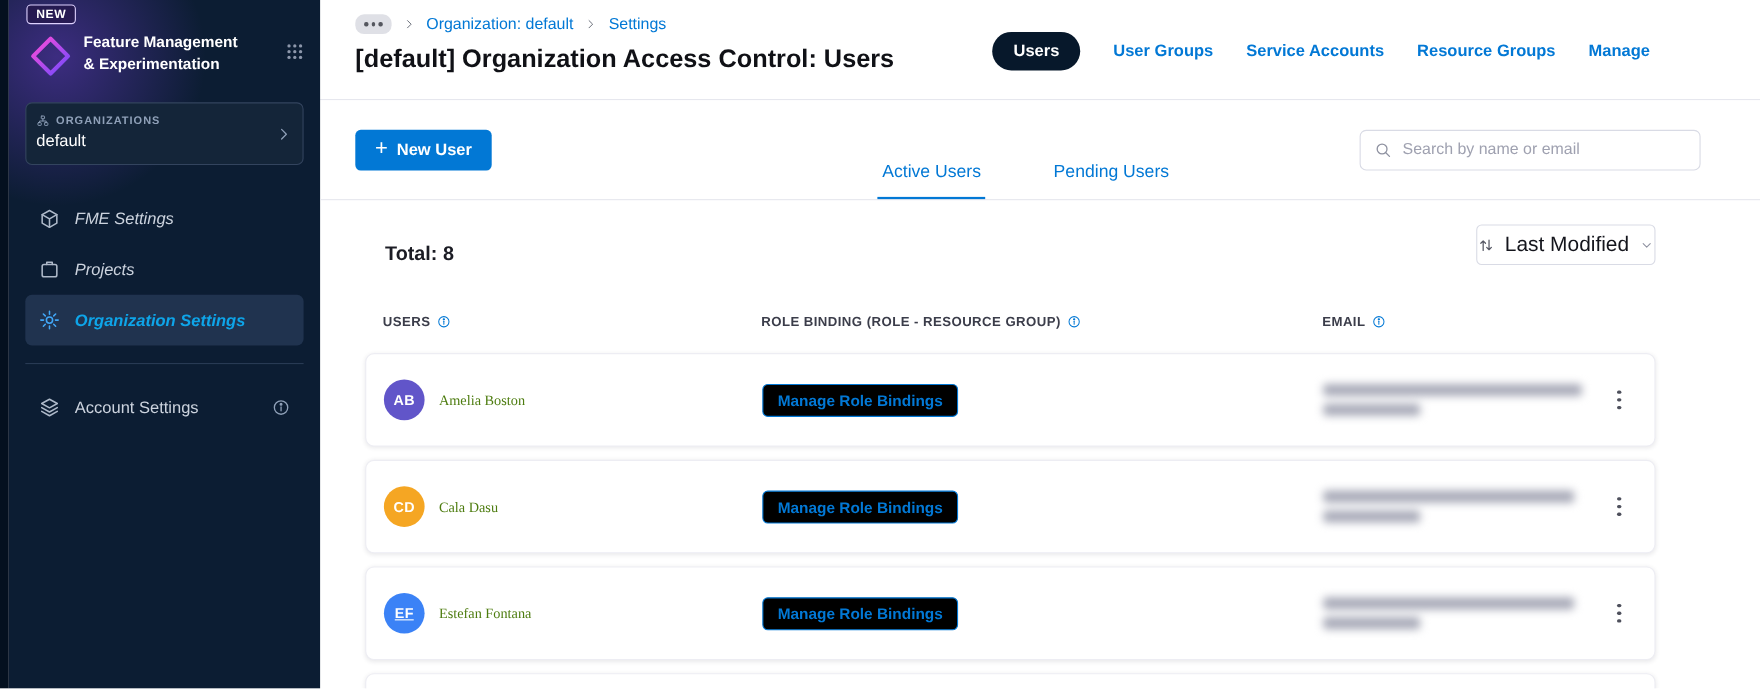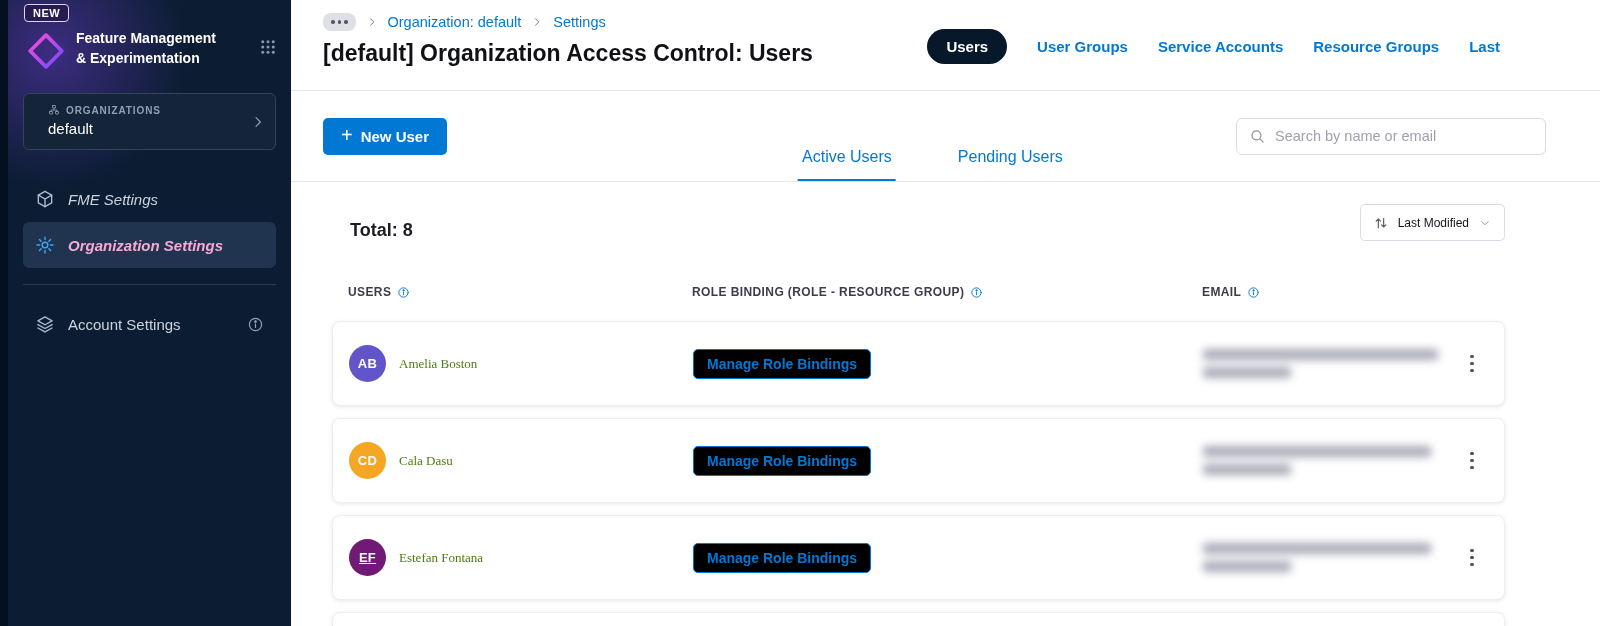--- a/index.html
+++ b/index.html
@@ -26,34 +26,34 @@
     color: #fff; background: rgba(32,16,64,.55); border: 1px solid #ded2ff; border-radius: 4px;
   }
   .brand-row { display: flex; align-items: flex-start; gap: 10px; padding: 6px 14px 0 18px; }
   .logo { width: 40px; height: 40px; flex: none; margin-top: 3px; }
   .brand-title { font-size: 14px; font-weight: 700; color: #fff; line-height: 1.45; width: 148px; }
   .apps-icon { margin-left: auto; margin-top: 10px; color: #8d97ab; cursor: pointer; }
 
   .org-box {
     margin: 22px 15px 0; position: relative; cursor: pointer;
     background: #142539; border: 1px solid #33445e; border-radius: 6px;
-    padding: 10px 30px 12px 24px;
+    padding: 10px 30px 12px 9px;
   }
   .org-label-row { display: flex; align-items: center; gap: 6px; color: #8fa0b8; }
   .org-label { font-size: 10px; font-weight: 700; letter-spacing: .9px; }
   .org-value { margin-top: 4px; font-size: 15px; color: #fff; }
   .org-chevron { position: absolute; right: 9px; top: 50%; transform: translateY(-50%); color: #8fa0b8; display: flex; }
 
   .nav-list { list-style: none; margin: 26px 15px 0; font-style: italic; }
   .nav-item {
     display: flex; align-items: center; gap: 13px; height: 46px;
     padding: 0 12px; border-radius: 6px; font-size: 15px; color: #ccd3de; cursor: pointer;
   }
   .nav-icon { display: flex; color: #aeb9c9; flex: none; }
-  .nav-item.active { background: #20334f; color: #f9a8d4; font-weight: 600; }
+  .nav-item.active { background: #20334f; color: #0ea5e9; font-weight: 600; }
   .nav-item.active .nav-icon { color: #41a7f7; }
   .sb-divider { border: none; border-top: 1px solid #283a54; margin: 16px 15px; }
   .account-wrap { margin: 0 15px; }
   .account-info { margin-left: auto; color: #8fa0b8; display: flex; cursor: pointer; }
 
   
   .main { flex: 1; min-width: 0; display: flex; flex-direction: column; background: #fff; }
 
   .page-header {
     display: flex; justify-content: space-between; align-items: flex-start;
@@ -96,23 +96,23 @@
   }
   .search-box .search-ic { display: flex; color: #8f92a1; flex: none; }
   .search-box input { flex: 1; border: none; outline: none; background: transparent; font-family: inherit; font-size: 14.5px; color: #23242e; }
   .search-box input::placeholder { color: #9fa1b0; }
 
   .list-area { flex: 1; padding: 0 95px 0 41px; overflow: hidden; }
   .list-top { display: flex; justify-content: space-between; align-items: flex-end; margin-top: 22px; margin-left: 18px; }
   .total { font-size: 18px; font-weight: 700; color: #1b1c24; }
   .sort-btn {
     display: inline-flex; align-items: center; gap: 9px; cursor: pointer;
-    height: 37px; padding: 0 12px; background: #fff;
+    height: 37px; padding: 0 0; background: #fff;
     border: 1px solid #d9dbe5; border-radius: 5px;
-    font-size: 12px; color: #14151c; font-family: inherit; font-weight: 500;
+    font-size: 19px; color: #14151c; font-family: inherit; font-weight: 500;
   }
   .sort-btn .chev, .sort-btn .sort-ic { display: flex; color: #565864; }
   .sort-btn .chev { color: #8f92a1; }
 
   .col-headers, .row-card { display: grid; grid-template-columns: 344px 510px 1fr 40px; align-items: center; padding: 0 16px; }
   .col-headers { margin: 44px 0 22px; }
   .col { display: flex; align-items: center; gap: 6px; font-size: 12px; font-weight: 700; letter-spacing: .4px; color: #3b3d4a; }
   .info-icon { display: flex; color: #0278d5; cursor: pointer; }
 
   .row-card {
@@ -209,20 +209,29 @@
     <ul class="nav-list">
       <li class="nav-item">
         <span class="nav-icon">
           <svg class="i" width="20" height="20" viewBox="0 0 24 24">
               <path d="M12 2.8l8 4.6v9.2l-8 4.6-8-4.6V7.4z"></path>
               <path d="M4 7.4l8 4.6 8-4.6M12 12v9.2"></path>
             </svg>
         </span>
         <span>FME Settings</span>
       </li>
+      <li class="nav-item">
+        <span class="nav-icon">
+          <svg class="i" width="20" height="20" viewBox="0 0 24 24">
+              <rect x="4" y="6.5" width="16" height="13.5" rx="2"></rect>
+              <path d="M9 6.5V4h6v2.5"></path>
+            </svg>
+        </span>
+        <span>Projects</span>
+      </li>
       <li class="nav-item active">
         <span class="nav-icon">
           <svg class="i" width="20" height="20" viewBox="0 0 24 24">
               <circle cx="12" cy="12" r="3.4"></circle>
               <path d="M12 2.5v3M12 18.5v3M2.5 12h3M18.5 12h3M5.3 5.3l2.1 2.1M16.6 16.6l2.1 2.1M18.7 5.3l-2.1 2.1M7.4 16.6l-2.1 2.1"></path>
             </svg>
         </span>
         <span>Organization Settings</span>
       </li>
     </ul>
@@ -274,21 +283,21 @@
           <a class="crumb-link">Settings</a>
         </div>
         <h1 class="page-title">[default] Organization Access Control: Users</h1>
       </div>
 
       <nav class="header-tabs">
         <a class="htab active">Users</a>
         <a class="htab">User Groups</a>
         <a class="htab">Service Accounts</a>
         <a class="htab">Resource Groups</a>
-        <a class="htab">Last</a>
+        <a class="htab">Manage</a>
       </nav>
     </header>
 
     <div class="toolbar">
       <button class="new-user-btn">
         <span class="plus">+</span>
         <span>New User</span>
       </button>
 
       <div class="center-tabs">
@@ -393,21 +402,21 @@
         </div>
         <button class="kebab-btn">
             <i></i>
             <i></i>
             <i></i>
           </button>
       </div>
 
       <div class="row-card">
         <div class="user-cell">
-          <span class="avatar" style="background: #701a75; text-decoration: underline;">EF</span>
+          <span class="avatar" style="background: #3b82f6; text-decoration: underline;">EF</span>
           <span class="user-name">Estefan Fontana</span>
         </div>
         <div>
           <button class="manage-btn">Manage Role Bindings</button>
         </div>
         <div class="email-redacted">
           <span class="bar long"></span>
             <span class="bar short"></span>
         </div>
         <button class="kebab-btn">

